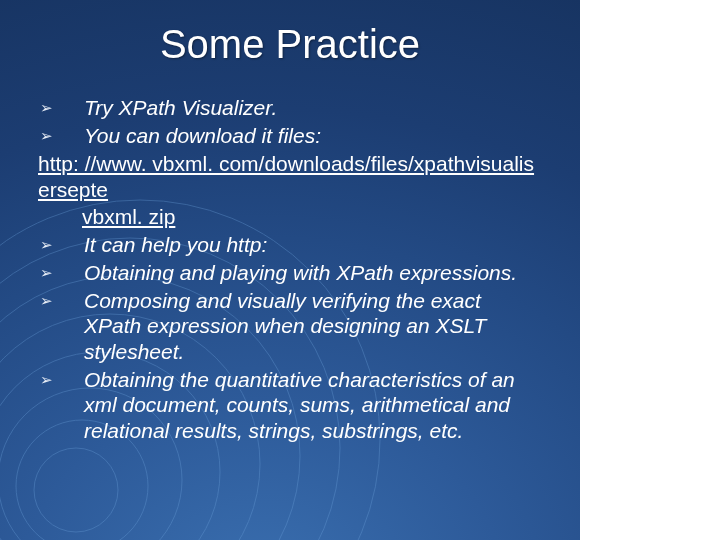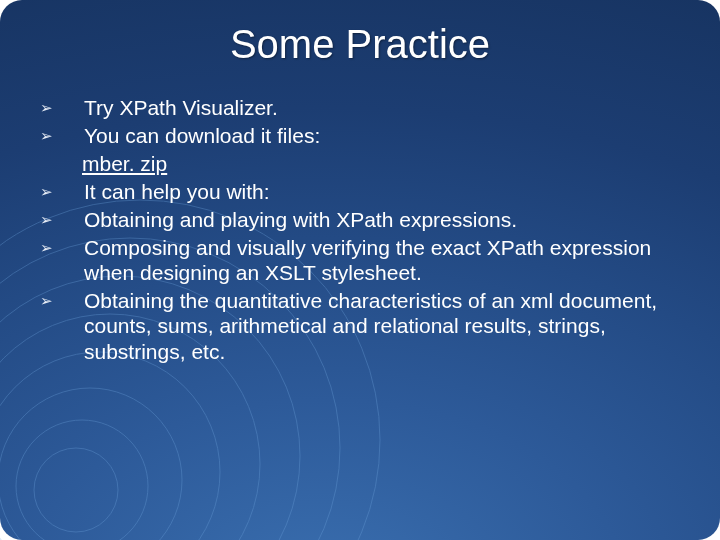--- a/index.html
+++ b/index.html
@@ -5,31 +5,30 @@
   html, body {
     margin: 0;
     padding: 0;
     width: 720px;
     height: 540px;
     overflow: hidden;
     font-family: Arial, Helvetica, sans-serif;
   }
   .slide {
     position: relative;
-    width: 720px;
+    width: 580px;
     height: 540px;
     background: radial-gradient(ellipse 140% 120% at 45% 110%,
       #3a6fb0 0%,
       #2d5a99 30%,
       #234a84 55%,
       #1c3d72 75%,
       #173462 100%);
     color: #fff;
     box-sizing: border-box;
-    border-radius: 22px;
   }
   .swirl {
     position: absolute;
     left: -120px;
     bottom: -160px;
     width: 520px;
     height: 520px;
     pointer-events: none;
     opacity: 0.35;
   }
@@ -61,20 +60,21 @@
   }
   .bullet {
     flex: 0 0 44px;
     font-size: 15px;
     line-height: 26px;
     padding-left: 2px;
     color: #e8eef7;
   }
   .txt {
     flex: 1 1 auto;
+    font-style: italic;
   }
   .link {
     text-decoration: underline;
     color: #ffffff;
     word-break: break-all;
   }
   .link-block {
     margin-left: 0;
     margin-bottom: 2px;
   }
@@ -106,27 +106,30 @@
     <div class="row">
       <div class="bullet">➢</div>
       <div class="txt">Try XPath Visualizer.</div>
     </div>
 
     <div class="row">
       <div class="bullet">➢</div>
       <div class="txt">You can download it files:</div>
     </div>
 
+    <div class="link-block">
+      <span class="link">http: //www. vbxml. com/downloads/files/xpathvisualisersepte</span>
+    </div>
     <div class="continuation">
-      <span class="link">mber. zip</span>
+      <span class="link">vbxml. zip</span>
     </div>
 
     <div class="row">
       <div class="bullet">➢</div>
-      <div class="txt">It can help you with:</div>
+      <div class="txt">It can help you http:</div>
     </div>
 
     <div class="row">
       <div class="bullet">➢</div>
       <div class="txt">Obtaining and playing with XPath expressions.</div>
     </div>
 
     <div class="row">
       <div class="bullet">➢</div>
       <div class="txt">Composing and visually verifying the exact XPath expression when designing an XSLT stylesheet.</div>

